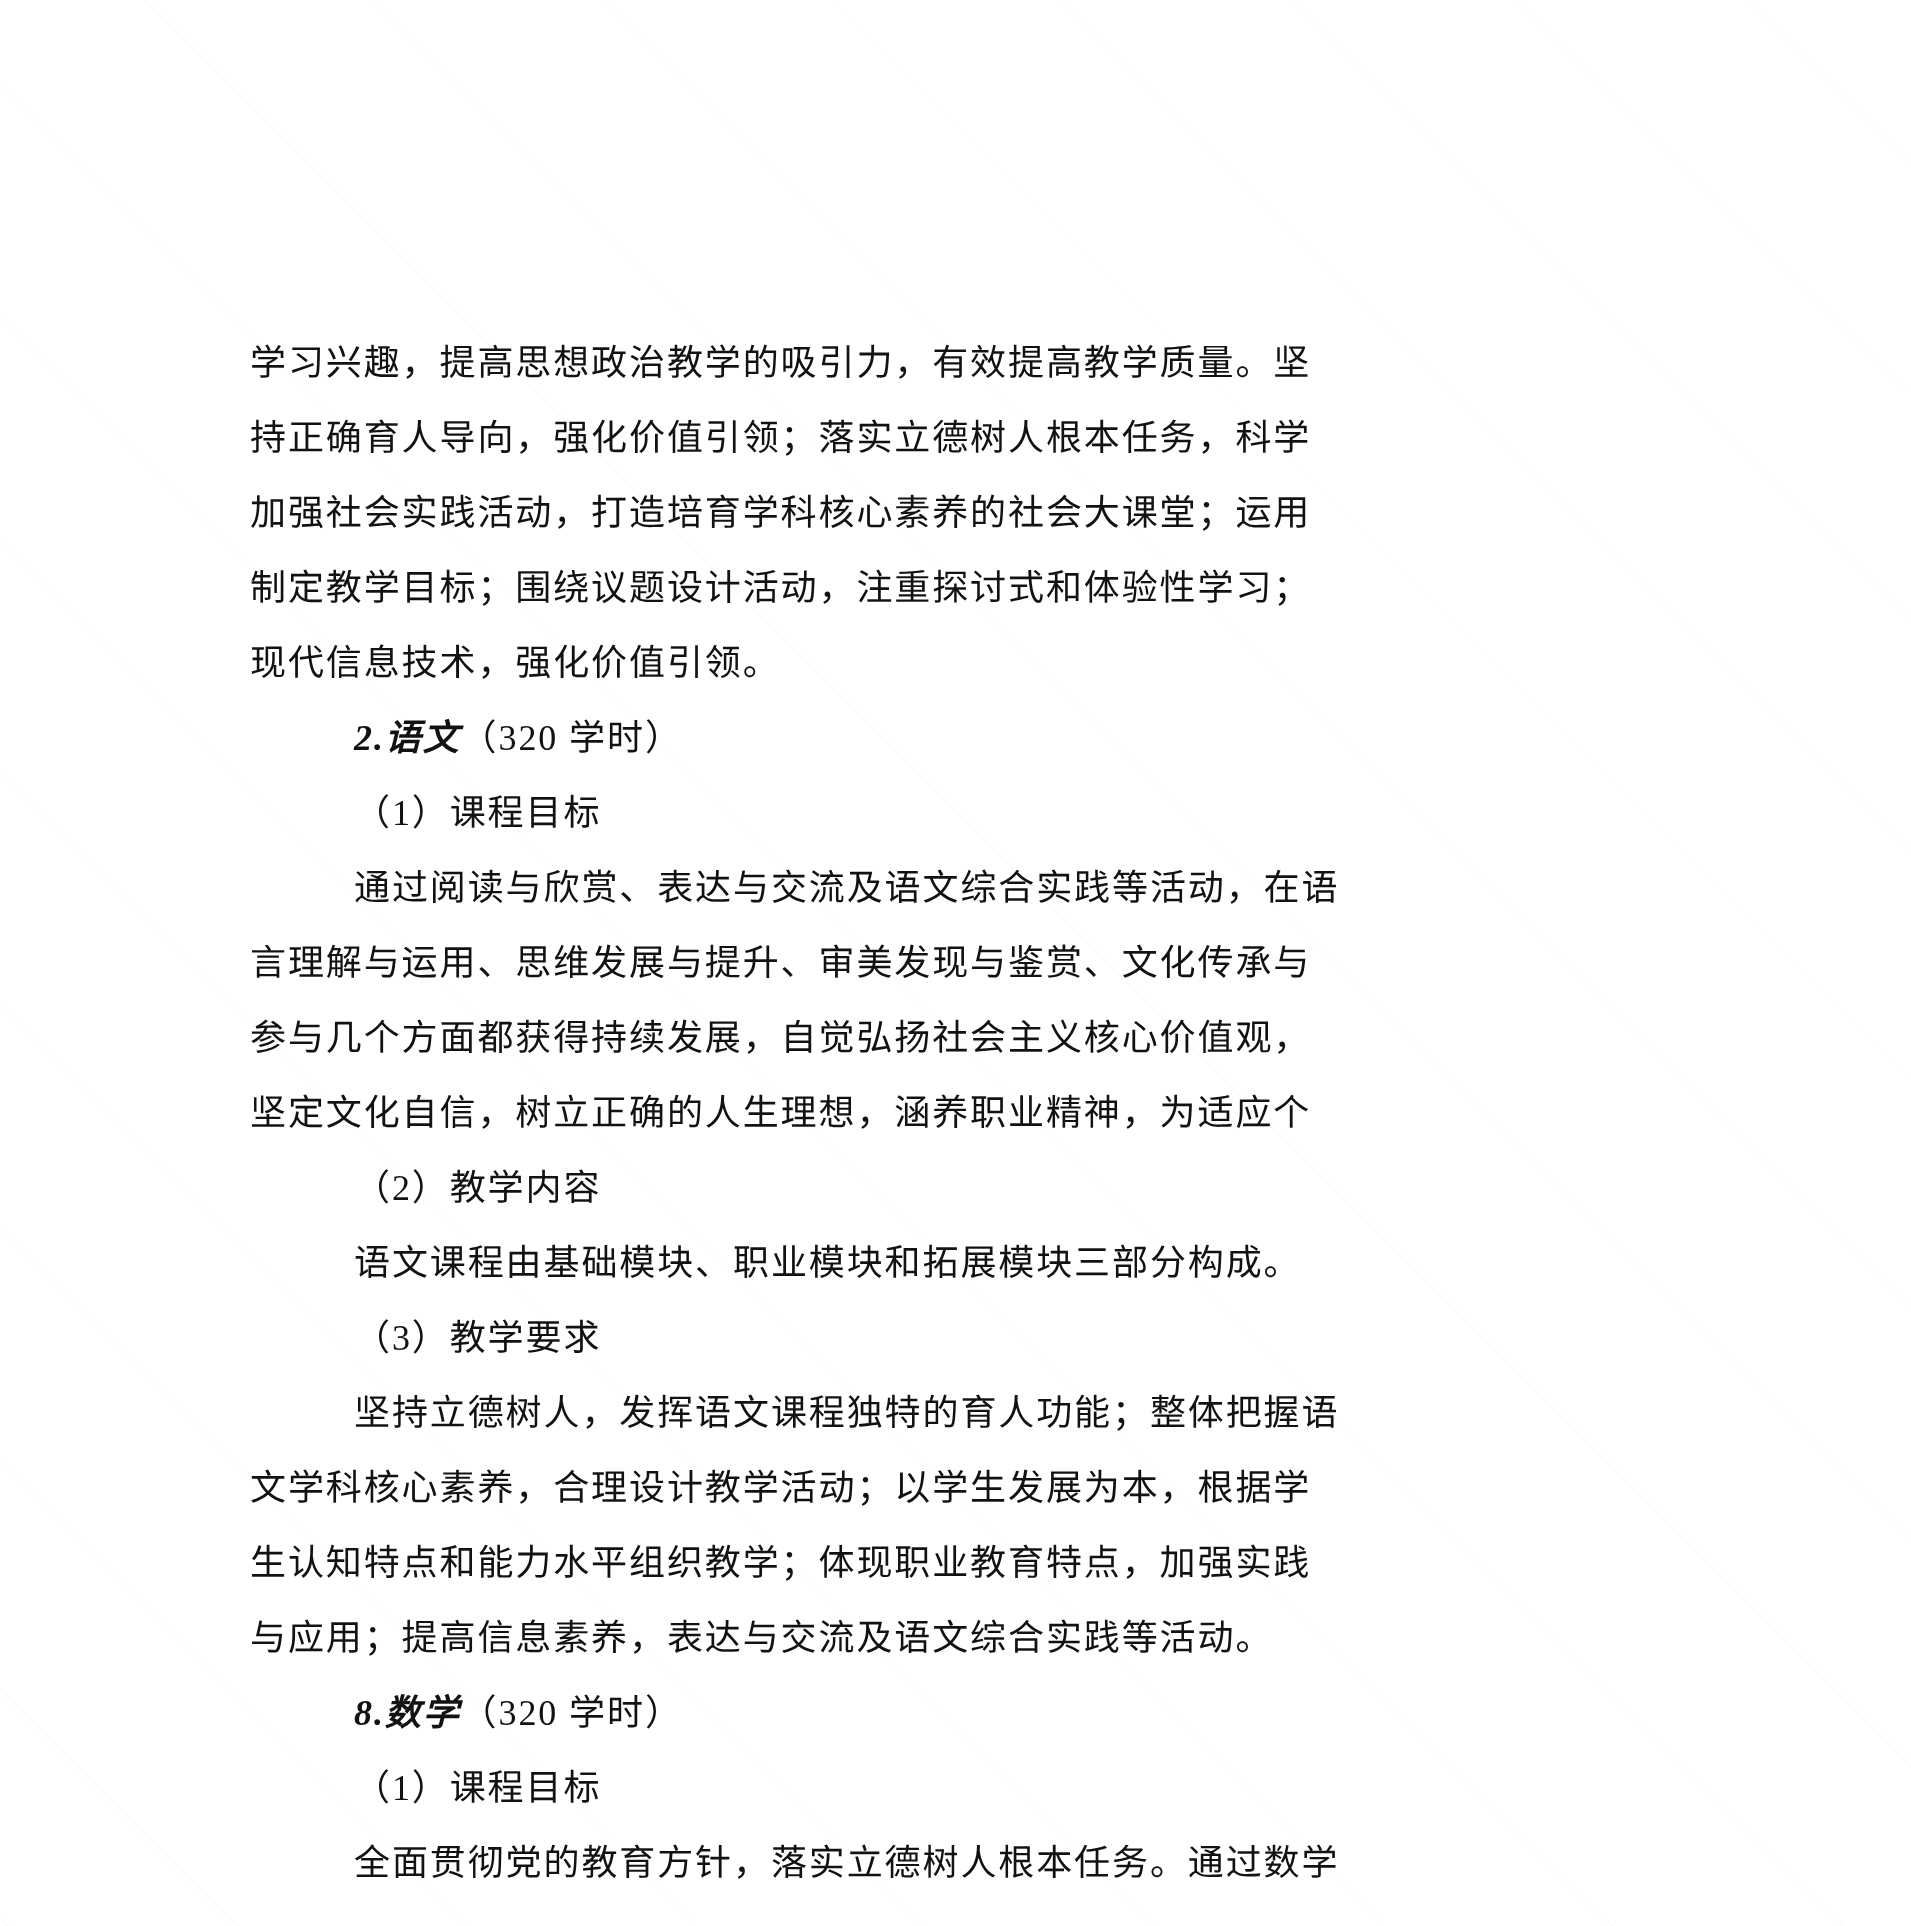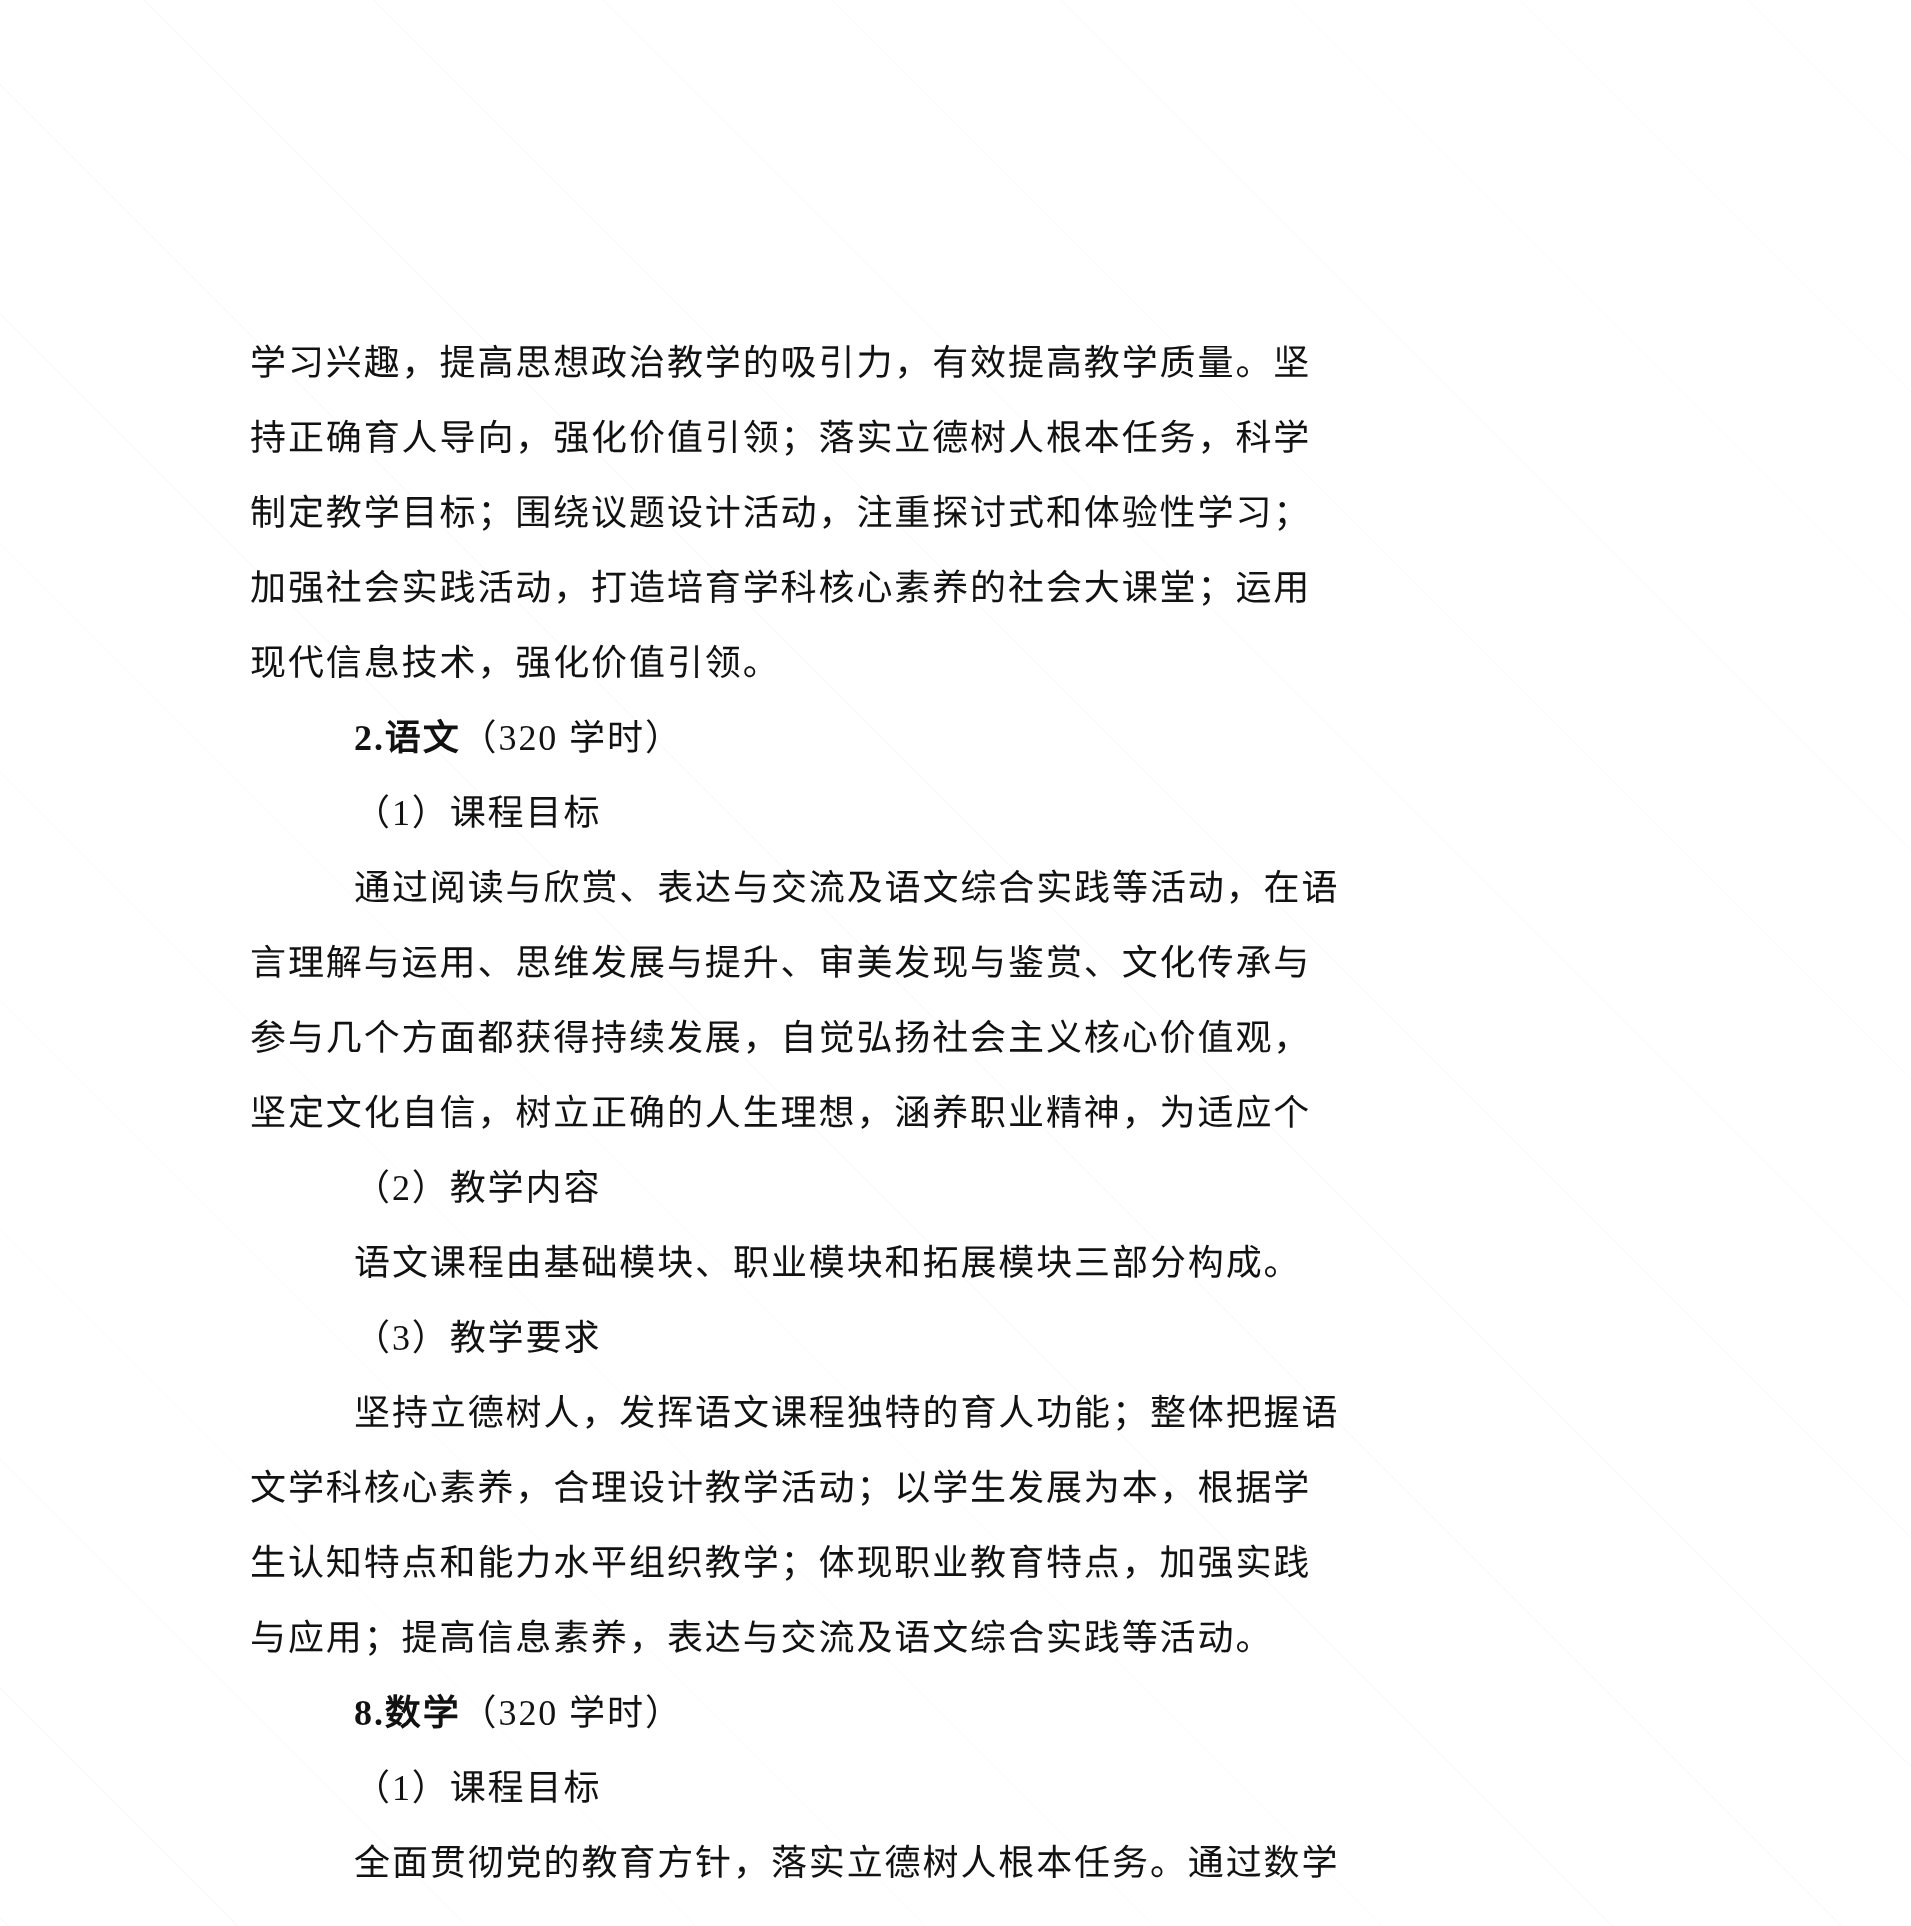--- a/index.html
+++ b/index.html
@@ -39,32 +39,33 @@
     line-height: 75px;
     font-size: 36px;
     letter-spacing: 1.9px;
     white-space: nowrap;
   }
   .line.indent {
     padding-left: 104px;
   }
   .bold {
     font-weight: 700;
+    font-style: italic;
   }
 </style>
 </head>
 <body>
 
 <div class="scan-texture"></div>
 
 <div class="text-block">
     <div class="line body"><span>学习兴趣，提高思想政治教学的吸引力，有效提高教学质量。坚</span></div>
     <div class="line body"><span>持正确育人导向，强化价值引领；落实立德树人根本任务，科学</span></div>
+    <div class="line body"><span>加强社会实践活动，打造培育学科核心素养的社会大课堂；运用</span></div>
     <div class="line body"><span>制定教学目标；围绕议题设计活动，注重探讨式和体验性学习；</span></div>
-    <div class="line body"><span>加强社会实践活动，打造培育学科核心素养的社会大课堂；运用</span></div>
     <div class="line body"><span>现代信息技术，强化价值引领。</span></div>
     <div class="line indent"><span class="bold">2.语文</span><span>（320 学时）</span></div>
     <div class="line indent"><span>（1）课程目标</span></div>
     <div class="line indent"><span>通过阅读与欣赏、表达与交流及语文综合实践等活动，在语</span></div>
     <div class="line body"><span>言理解与运用、思维发展与提升、审美发现与鉴赏、文化传承与</span></div>
     <div class="line body"><span>参与几个方面都获得持续发展，自觉弘扬社会主义核心价值观，</span></div>
     <div class="line body"><span>坚定文化自信，树立正确的人生理想，涵养职业精神，为适应个</span></div>
     <div class="line indent"><span>（2）教学内容</span></div>
     <div class="line indent"><span>语文课程由基础模块、职业模块和拓展模块三部分构成。</span></div>
     <div class="line indent"><span>（3）教学要求</span></div>

